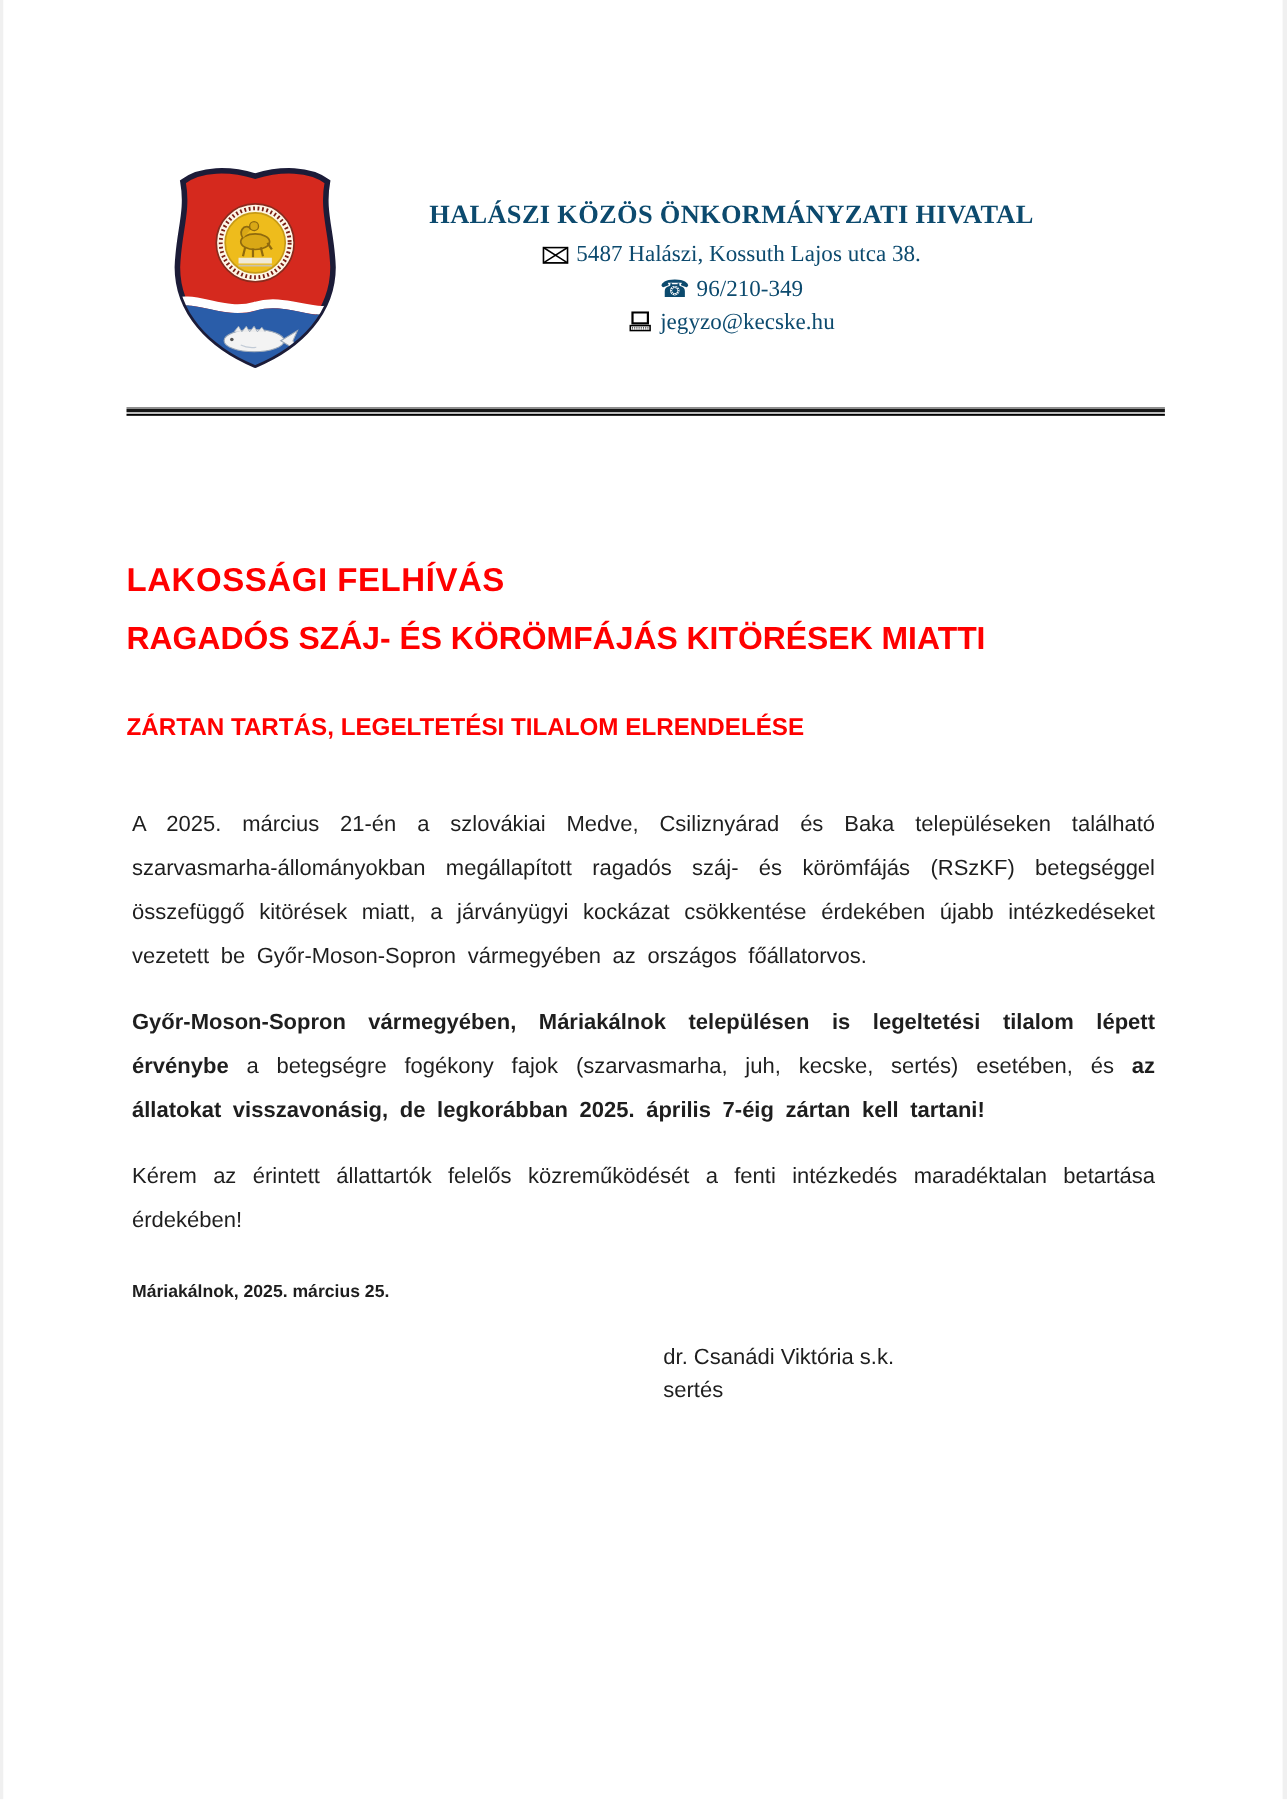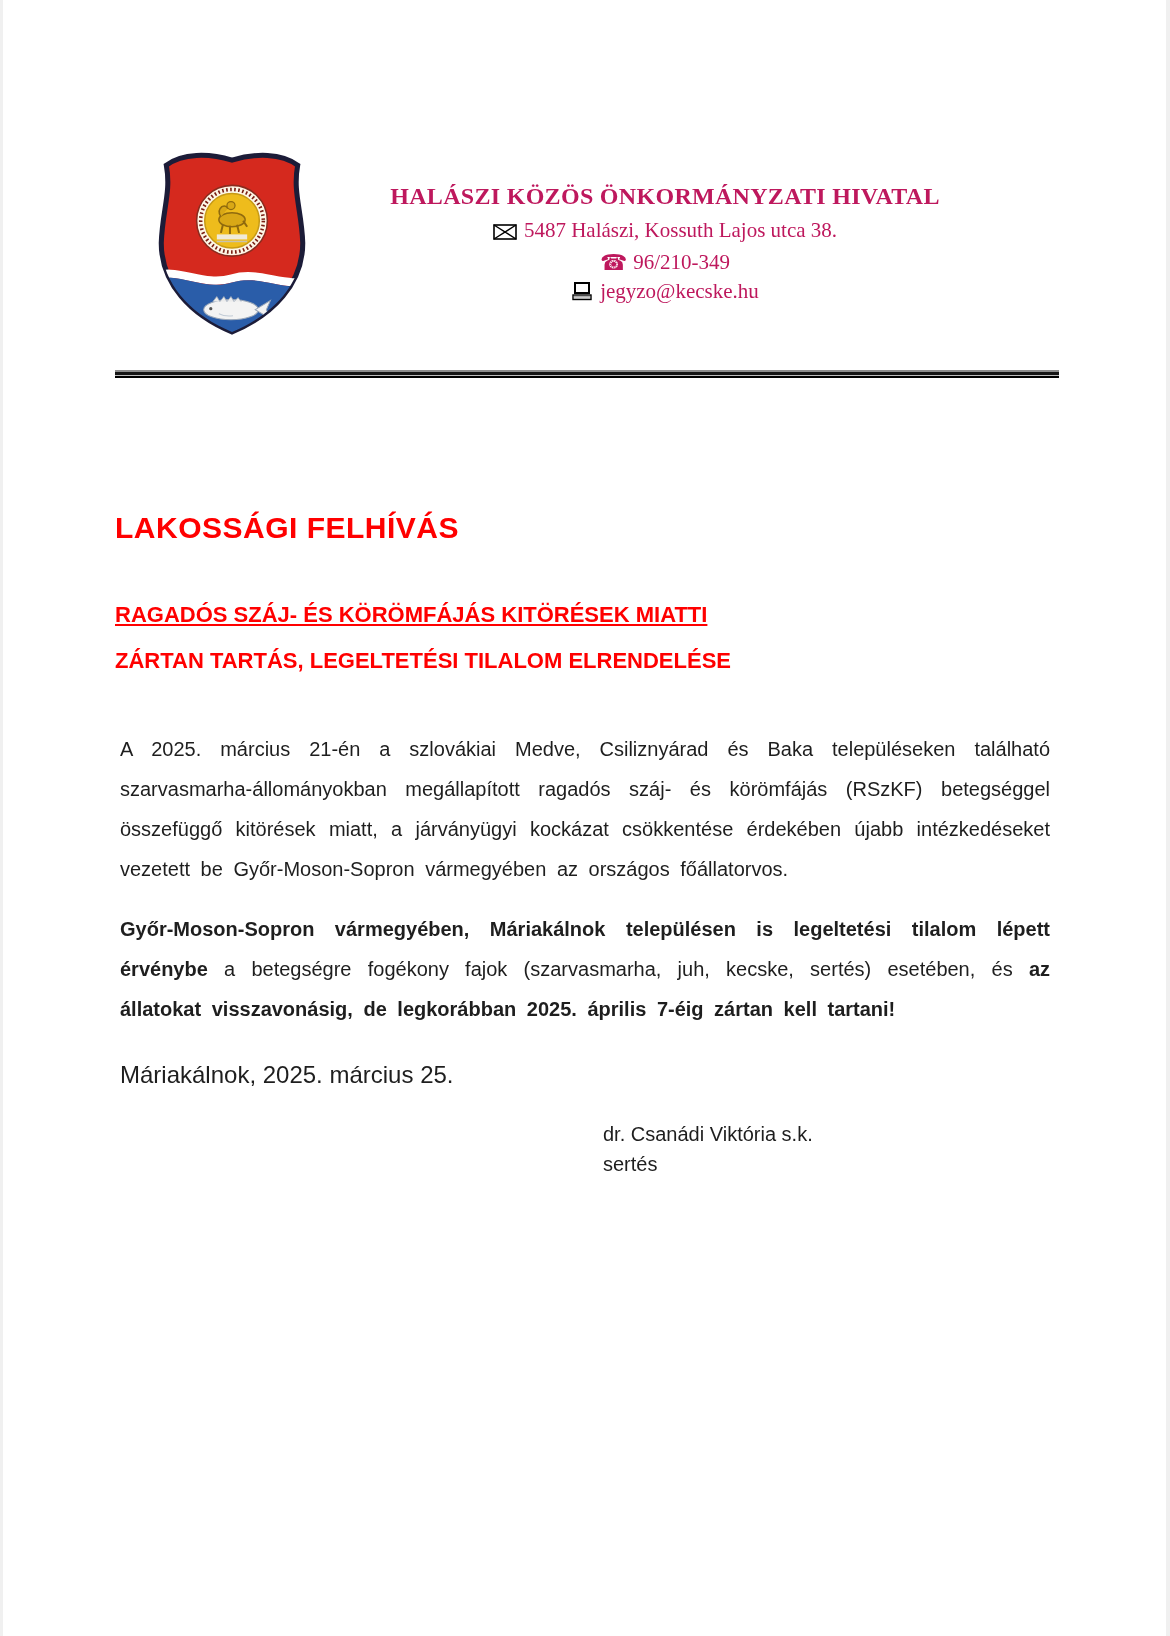--- a/index.html
+++ b/index.html
@@ -16,21 +16,21 @@
   .edge { position: absolute; top: 0; height: 100%; background: #f0f0f0; }
   .edge-left  { left: 0; width: 3px; }
   .edge-right { right: 0; width: 4px; }
 
   .crest { position: absolute; left: 146px; top: 150px; width: 172px; height: 190px; }
 
   .org-block {
     position: absolute; left: 290px; top: 183px; width: 750px;
     text-align: center;
     font-family: "Liberation Serif", "DejaVu Serif", serif;
-    color: #be185d;
+    color: #0c4a6e;
   }
   .org-name {
     font-size: 24px; font-weight: bold; letter-spacing: 0.3px;
     margin: 0 0 6px 0; white-space: nowrap;
   }
   .contact-line { font-size: 21px; line-height: 29px; white-space: nowrap; }
   .contact-line .ic { display: inline-block; vertical-align: -3px; margin-right: 7px; }
   .phone-glyph { font-family: "DejaVu Sans", sans-serif; font-size: 22px; margin-right: 6px; vertical-align: -1px; }
 
   .divider {
@@ -41,35 +41,35 @@
       #bdbdbd 5px, #bdbdbd 6px,
       #000000 6px, #000000 8px);
   }
 
   .notice-title, .notice-sub {
     position: absolute; left: 115px; width: 944px;
     text-align: left; font-weight: bold; color: #ff0000;
     line-height: 1.05;
   }
   .notice-title { top: 512px; font-size: 30px; letter-spacing: 0.5px; }
-  .sub1 { top: 603px; font-size: 22px; text-decoration: underline; }
+  .sub1 { top: 566px; font-size: 29px; }
   .sub2 { top: 633px; font-size: 22px; margin-top: 16px; }
 
   .body-block {
     position: absolute; left: 120px; top: 729px; width: 930px;
     font-size: 20px; line-height: 40px;
   }
   .body-block p {
     margin: 0 0 20px 0;
     text-align: justify;
     word-spacing: 5px;
   }
   .body-block b { font-weight: bold; }
 
-  .dateline { margin-top: 26px; font-size: 24px; line-height: 40px; }
+  .dateline { margin-top: 26px; font-size: 16px; line-height: 40px; font-weight: bold; }
 
   .signature-block {
     margin-top: 24px; margin-left: 483px; width: 400px;
     text-align: left; font-size: 20px; line-height: 30px;
   }
 </style>
 </head>
 <body>
 
 <div class="page">
@@ -140,20 +140,21 @@
 
   <div class="divider"></div>
 
   <div class="notice-title">LAKOSSÁGI FELHÍVÁS</div>
   <div class="notice-sub sub1">RAGADÓS SZÁJ- ÉS KÖRÖMFÁJÁS KITÖRÉSEK MIATTI</div>
   <div class="notice-sub sub2">ZÁRTAN TARTÁS, LEGELTETÉSI TILALOM ELRENDELÉSE</div>
 
   <div class="body-block">
     <p><span>A 2025. március 21-én a szlovákiai Medve, Csiliznyárad és Baka településeken található szarvasmarha-állományokban megállapított ragadós száj- és körömfájás (RSzKF) betegséggel összefüggő kitörések miatt, a járványügyi kockázat csökkentése érdekében újabb intézkedéseket vezetett be Győr-Moson-Sopron vármegyében az országos főállatorvos.</span></p>
     <p><b>Győr-Moson-Sopron vármegyében, Máriakálnok településen is legeltetési tilalom lépett érvénybe</b><span> a betegségre fogékony fajok (szarvasmarha, juh, kecske, sertés) esetében, és </span><b>az állatokat visszavonásig, de legkorábban 2025. április 7-éig zártan kell tartani!</b></p>
+    <p><span>Kérem az érintett állattartók felelős közreműködését a fenti intézkedés maradéktalan betartása érdekében!</span></p>
 
     <div class="dateline">Máriakálnok, 2025. március 25.</div>
 
     <div class="signature-block">
       <div>dr. Csanádi Viktória s.k.</div>
       <div>sertés</div>
     </div>
   </div>
 </div>
 

